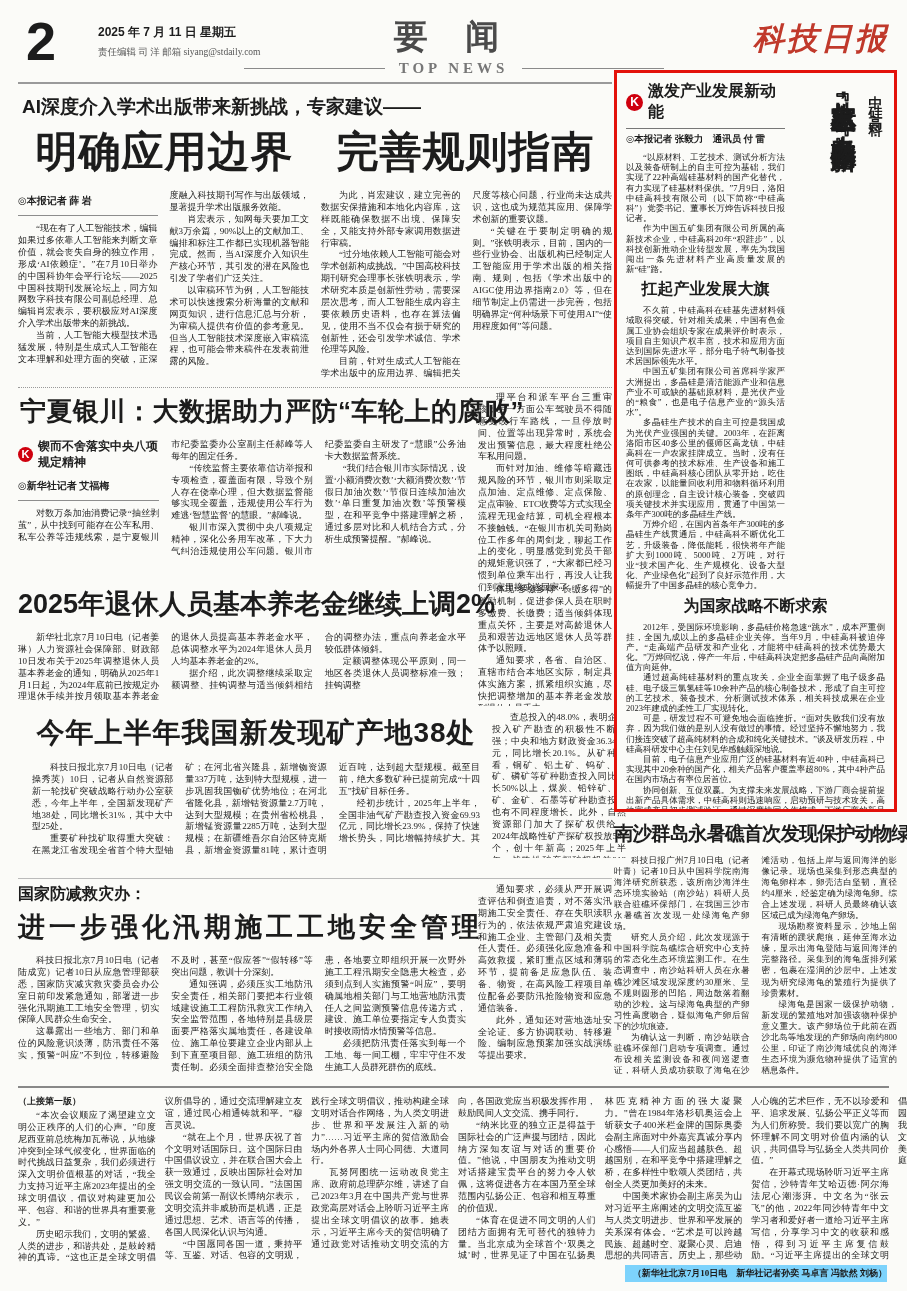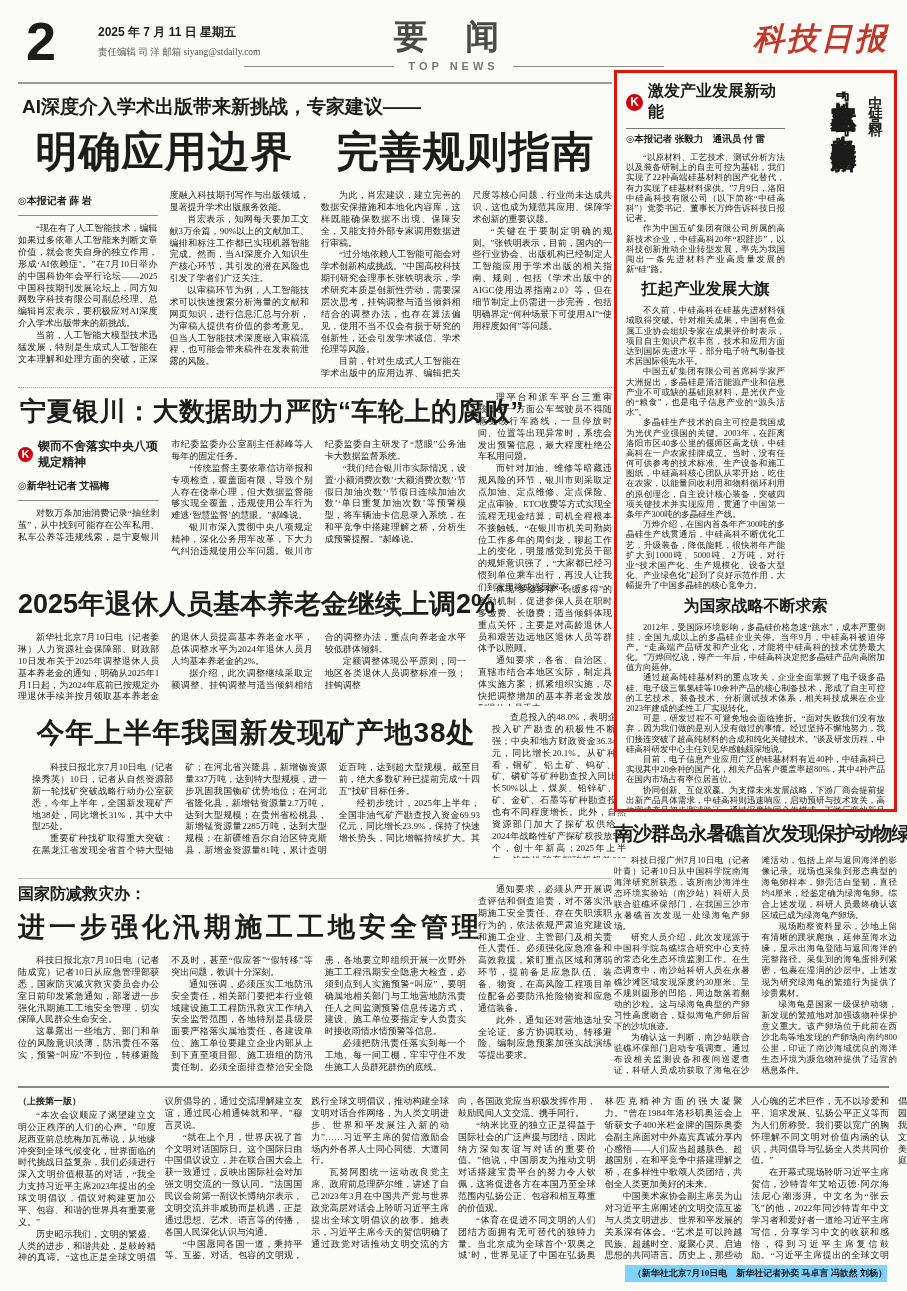--- a/index.html
+++ b/index.html
@@ -8,21 +8,21 @@
   .page { position:relative; width:907px; height:1291px; background:#fbfbf8; margin:0 auto; overflow:hidden; }
 
   
   .hdr { position:absolute; top:12px; left:18px; width:871px; height:66px; }
   .pageno { position:absolute; left:8px; top:2px; font-family:"Liberation Sans",sans-serif; font-weight:900; font-size:54px; line-height:1; }
   .dateline { position:absolute; left:80px; top:12px; font-family:"Liberation Sans",sans-serif; font-weight:bold; font-size:12px; }
   .editline { position:absolute; left:80px; top:34px; font-size:9.5px; color:#555; }
   .section-cn { position:absolute; left:50%; transform:translateX(-50%); top:2px; font-family:"Liberation Sans",sans-serif; font-weight:900; font-size:34px; letter-spacing:14px; color:#4a4a4a; white-space:nowrap; }
   .section-en-row { position:absolute; left:50%; transform:translateX(-50%); top:48px; display:flex; align-items:center; width:420px; }
   .section-en-row .ln { flex:1; height:1px; background:#8a8a8a; }
-  .section-en { font-family:Liberation Sans, sans-serif; font-weight:bold; font-size:11px; letter-spacing:4px; color:#777; padding:0 14px; white-space:nowrap;text-align:right; }
+  .section-en { font-family:Liberation Serif, serif; font-weight:bold; font-size:15px; letter-spacing:4px; color:#777; padding:0 14px; white-space:nowrap;text-align:right; }
   .masthead { position:absolute; right:0; top:6px; font-style:italic; font-weight:900; font-size:31px; letter-spacing:3px; color:#c0392b; font-family:"Liberation Serif",serif; }
   .hdr-rule { position:absolute; top:82px; left:18px; width:594px; height:2px; background:#9a9a9a; }
 
   
   .art p { text-indent:2em; text-align:justify; }
   .body-sm { font-size:9px; line-height:1.32; color:#222; overflow:hidden; column-gap:12px; column-fill:auto; }
   .byline { font-size:10px; font-weight:bold; border-bottom:1px solid #8d8d8d; padding:4px 0 8px 0; margin-bottom:7px; }
   .kickbox { display:flex; align-items:center; gap:5px; font-family:"Liberation Sans",sans-serif; font-weight:900; font-size:12.5px; margin-bottom:4px; }
   .kicon { flex:0 0 auto; width:15px; height:15px; border-radius:50%; background:#cf000e; color:#fff; font-family:"Liberation Sans",sans-serif; font-weight:900; font-size:11px; line-height:15px; text-align:center; }
   .split { display:flex; }
@@ -108,21 +108,21 @@
     <div class="kick">AI深度介入学术出版带来新挑战，专家建议——</div>
     <div class="hl">明确应用边界　完善规则指南</div>
     <div class="cols body-sm">
       <div class="byline">◎本报记者 薛 岩</div>
       <div>
           <p>“现在有了人工智能技术，编辑如果过多依靠人工智能来判断文章价值，就会丧失自身的独立作用，形成‘AI依赖症’。”在7月10日举办的中国科协年会平行论坛——2025中国科技期刊发展论坛上，同方知网数字科技有限公司副总经理、总编辑肖宏表示，要积极应对AI深度介入学术出版带来的新挑战。</p>
           <p>当前，人工智能大模型技术迅猛发展，特别是生成式人工智能在文本理解和处理方面的突破，正深度融入科技期刊写作与出版领域，显著提升学术出版服务效能。</p>
           <p>肖宏表示，知网每天要加工文献3万余篇，90%以上的文献加工、编排和标注工作都已实现机器智能完成。然而，当AI深度介入知识生产核心环节，其引发的潜在风险也引发了学者们广泛关注。</p>
           <p>以审稿环节为例，人工智能技术可以快速搜索分析海量的文献和网页知识，进行信息汇总与分析，为审稿人提供有价值的参考意见。但当人工智能技术深度嵌入审稿流程，也可能会带来稿件在发表前泄露的风险。</p>
           <p>为此，肖宏建议，建立完善的数据安保措施和本地化内容库，这样既能确保数据不出境、保障安全，又能支持外部专家调用数据进行审稿。</p>
-          <p>“过分地依赖人工智能可能会对学术创新构成挑战。”中国高校科技期刊研究会理事长张铁明表示，学术研究本质是创新性劳动，需要深层次思考，挂钩调整与适当倾斜相结合的调整办法，也存在算法偏见，使用不当不仅会有损于研究的创新性，还会引发学术诚信、学术伦理等风险。</p>
+          <p>“过分地依赖人工智能可能会对学术创新构成挑战。”中国高校科技期刊研究会理事长张铁明表示，学术研究本质是创新性劳动，需要深层次思考，而人工智能生成内容主要依赖历史语料，也存在算法偏见，使用不当不仅会有损于研究的创新性，还会引发学术诚信、学术伦理等风险。</p>
           <p>目前，针对生成式人工智能在学术出版中的应用边界、编辑把关尺度等核心问题，行业尚未达成共识，这也成为规范其应用、保障学术创新的重要议题。</p>
           <p>“关键在于要制定明确的规则。”张铁明表示，目前，国内的一些行业协会、出版机构已经制定人工智能应用于学术出版的相关指南、规则，包括《学术出版中的AIGC使用边界指南2.0》等，但在细节制定上仍需进一步完善，包括明确界定“何种场景下可使用AI”“使用程度如何”等问题。</p>
         </div>
     </div>
   </div>
 
   <div class="divider-dot" style="top:387px"></div>
 
   <div class="yc art">
     <div class="split">
@@ -131,21 +131,21 @@
         <div class="cols body-sm">
           <div class="kickbox">
             <span class="kicon">K</span>
             <span>锲而不舍落实中央八项规定精神</span>
           </div>
           <div class="byline">◎新华社记者 艾福梅</div>
           <div>
               <p>对数万条加油消费记录“抽丝剥茧”，从中找到可能存在公车私用、私车公养等违规线索，是宁夏银川市纪委监委办公室副主任郝峰等人每年的固定任务。</p>
               <p>“传统监督主要依靠信访举报和专项检查，覆盖面有限，导致个别人存在侥幸心理，但大数据监督能够实现全覆盖，违规使用公车行为难逃‘智慧监督’的慧眼。”郝峰说。</p>
               <p>银川市深入贯彻中央八项规定精神，深化公务用车改革，下大力气纠治违规使用公车问题。银川市纪委监委自主研发了“慧眼”公务油卡大数据监督系统。</p>
-              <p>“我们结合银川市实际情况，设置‘小额消费次数’‘大额消费次数’‘节假日加油次数’‘节假日连续加油次数’‘单日重复加油次数’等预警模型，将车辆油卡信息录入系统，在和平竞争中搭建理解之桥，分析生成预警提醒。”郝峰说。</p>
+              <p>“我们结合银川市实际情况，设置‘小额消费次数’‘大额消费次数’‘节假日加油次数’‘节假日连续加油次数’‘单日重复加油次数’等预警模型，在和平竞争中搭建理解之桥，通过多层对比和人机结合方式，分析生成预警提醒。”郝峰说。</p>
             </div>
         </div>
       </div>
       <div class="side">
           <p>理平台和派车平台三重审核；另一方面公车驾驶员不得随意更改行车路线，一旦停放时间、位置等出现异常时，系统会发出预警信息，最大程度杜绝公车私用问题。</p>
           <p>而针对加油、维修等暗藏违规风险的环节，银川市则采取定点加油、定点维修、定点保险、定点审验、ETC收费等方式实现全流程无现金结算，司机全程根本不接触钱。“在银川市机关司勤岗位工作多年的周剑龙，聊起工作上的变化，明显感觉到党员干部的规矩意识强了，“大家都已经习惯到单位乘车出行，再没人让我们到家里接或送回家了。”</p>
         </div>
     </div>
   </div>
 

